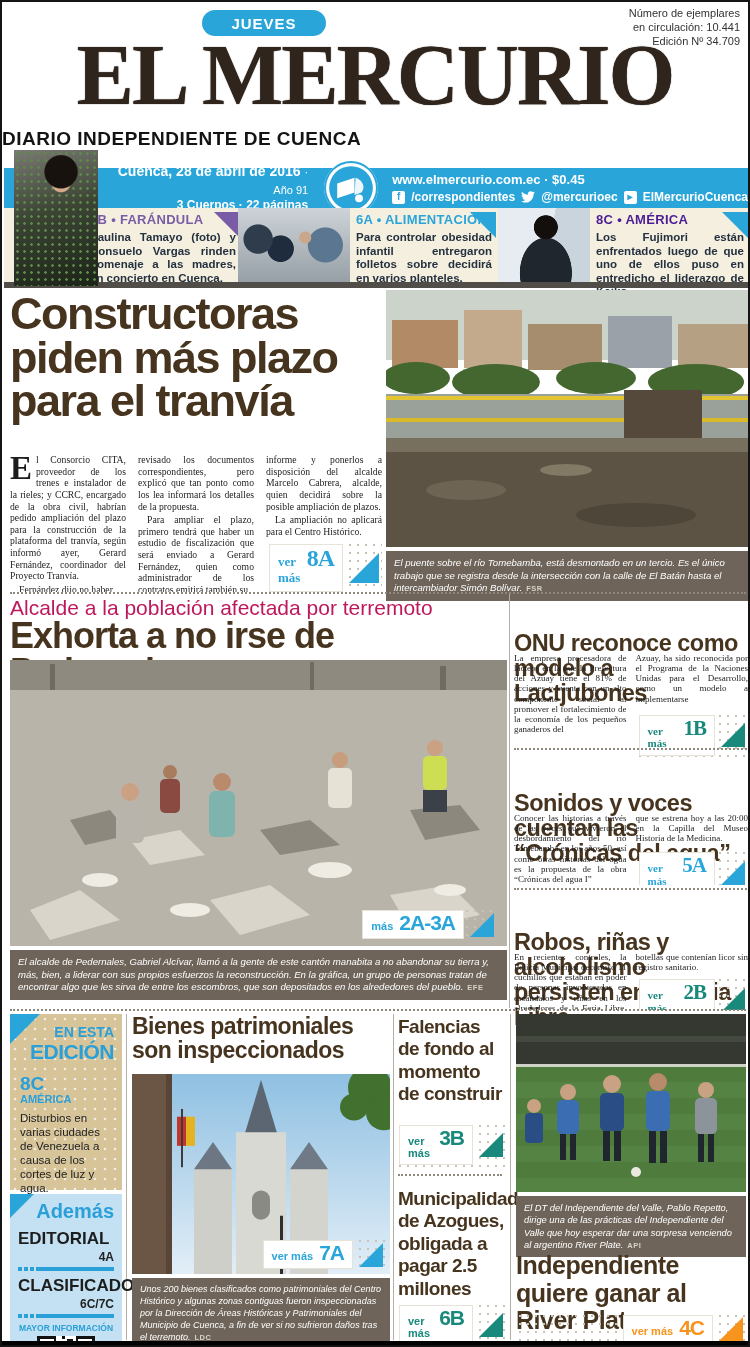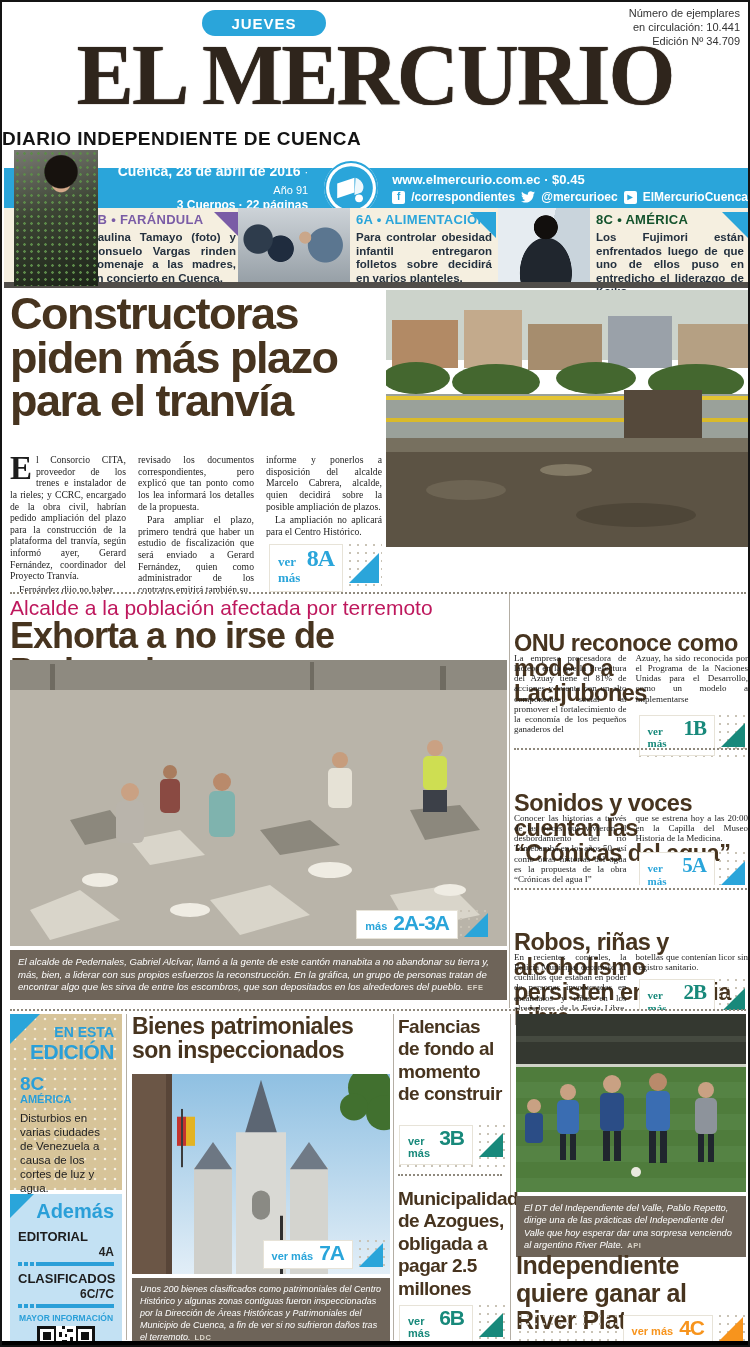--- a/index.html
+++ b/index.html
@@ -97,21 +97,21 @@
   .photocap { background:#6e6459; color:#fff; font-style:italic;
     font-size:9.6px; line-height:1.32; padding:6px 8px; }
   .credit { font-style:normal; font-size:7.5px; font-weight:bold; color:#d9d3c7; margin-left:4px; letter-spacing:.5px; }
 
   .dotsep { border-top:2px dotted #8f897d; height:0; }
   .vr { width:0; border-left:1px solid #b4aea4; }
 
   
   .kicker { left:8px; top:594px; font-size:21px; color:#be185d; }
   .ped-hl { left:8px; top:616px; width:500px; font-size:36px; letter-spacing:-1px; line-height:1; }
-  .chip-mas { position:absolute; right:16px; bottom:8px; }
+  .chip-mas { position:absolute; right:10px; bottom:8px; }
   .rcol-hl { width:234px; font-size:23.5px; line-height:1.06; letter-spacing:-.5px;margin-top:36px; }
   .rbody { width:234px; display:flex; gap:9px; overflow:hidden; }
   .rbody .col { flex:1; font-family:"Liberation Serif", serif; font-size:9px; line-height:1.13;
     text-align:justify; color:#1d1d1d; }
   .rbody p { margin-bottom:2px; text-indent:8px; }
   .rbody p.first { text-indent:0; }
 
   
   .tanbox { left:8px; top:1012px; width:112px; height:176px; background:#d7c499; padding:8px 8px 0 10px;
     background-image:radial-gradient(rgba(255,255,255,.75) 1.4px, transparent 1.6px);
@@ -120,21 +120,21 @@
     border-top:30px solid #2aa5da; border-right:30px solid transparent; }
   .tan-t1 { text-align:right; font-weight:bold; font-size:14px; color:#2a9fd8; margin-top:2px; }
   .tan-t2 { text-align:right; font-weight:bold; font-size:21px; color:#2a9fd8; letter-spacing:-.5px; }
   .tan-page { font-weight:bold; font-size:19px; color:#2a9fd8; margin-top:10px; line-height:1; }
   .tan-sec { font-weight:bold; font-size:11px; color:#2a9fd8; margin-bottom:6px; }
   .tan-txt { font-size:11.5px; line-height:1.22; color:#222; }
 
   .bluebox { left:8px; top:1192px; width:112px; height:148px; background:#c3e1f3; padding:6px 8px 0; }
   .bluebox .corner-tl { border-top-width:24px; border-right-width:24px; }
   .adm-title { text-align:right; font-weight:bold; font-size:20px; color:#2a9fd8; margin-bottom:6px; }
-  .adm-row { font-weight:bold; font-size:13px; color:#1d1d1d; }
+  .adm-row { font-weight:bold; font-size:17px; color:#1d1d1d; }
   .adm-page { text-align:right; font-size:12px; font-weight:bold; margin-top:1px; }
   .bluesep { display:flex; align-items:center; gap:2px; margin:3px 0 5px; }
   .bluesep i { width:4px; height:4px; background:#2a9fd8; }
   .bluesep b { flex:1; height:4px; background:#2a9fd8; }
   .qr-label { text-align:center; font-weight:bold; font-size:8.5px; color:#2a9fd8; margin:2px 0 3px; }
   .qr-wrap { display:flex; justify-content:center; }
 
   .pat-hl { left:130px; top:1012px; width:258px; font-size:23px; line-height:1.05; letter-spacing:-.5px; }
   .pat-fig { left:130px; top:1072px; width:258px; }
   .chip-7a { position:absolute; right:4px; bottom:6px; }
@@ -206,21 +206,21 @@
     </div>
     <div class="abs photo-kids"></div>
     <div class="teaser" style="left:352px;width:136px">
       <span class="tri-tr" style="border-top-color:#2aa5da"></span>
       <div class="sec" style="color:#2aa5da">6A • ALIMENTACIÓN</div>
       <div class="txt">Para controlar obesidad infantil entregaron folletos sobre decidirá en varios planteles.</div>
     </div>
     <div class="abs photo-keiko"></div>
     <div class="teaser" style="left:592px;width:148px">
       <span class="tri-tr" style="border-top-color:#2aa5da"></span>
-      <div class="sec" style="color:#14532d">8C • AMÉRICA</div>
+      <div class="sec" style="color:#4c1d95">8C • AMÉRICA</div>
       <div class="txt">Los Fujimori están enfrentados luego de que uno de ellos puso en entredicho el liderazgo de Keiko.</div>
     </div>
   </div>
   <div class="abs graybar"></div>
 
   <h2 class="abs hl lead-hl">Constructoras piden más plazo para el tranvía</h2>
   <div class="abs lead-cols bodytext">
     <div class="col">
       <p class="first"><span class="dropcap">E</span><span>l Consorcio CITA, proveedor de los trenes e instalador de la rieles; y CCRC, encargado de la obra civil, habrían pedido ampliación del plazo para la construcción de la plataforma del tranvía, según informó ayer, Gerard Fernández, coordinador del Proyecto Tranvía.</span></p>
       <p>Fernández dijo no haber</p>
@@ -259,20 +259,21 @@
       <rect y="104" width="362" height="44" fill="#9aa19a"></rect>
       <rect y="106" width="362" height="4" fill="#e3c433"></rect>
       <rect y="128" width="362" height="4" fill="#d9ba2a"></rect>
       <rect x="238" y="100" width="78" height="52" fill="#55493b"></rect>
       <rect y="148" width="362" height="14" fill="#77705f"></rect>
       <rect y="162" width="362" height="95" fill="#5c5344"></rect>
       <ellipse cx="80" cy="200" rx="40" ry="10" fill="#6d6453"></ellipse>
       <ellipse cx="250" cy="225" rx="60" ry="12" fill="#4e4638"></ellipse>
       <ellipse cx="180" cy="180" rx="26" ry="6" fill="#837a66"></ellipse>
     </svg>
+    <figcaption class="photocap"><span>El puente sobre el río Tomebamba, está desmontado en un tercio. Es el único trabajo que se registra desde la intersección con la calle de El Batán hasta el intercambiador Simón Bolívar.</span><span class="credit">FSR</span></figcaption>
   </figure>
 
   <div class="abs dotsep" style="left:8px;top:590px;width:736px"></div>
 
   <div class="abs kicker">Alcalde a la población afectada por terremoto</div>
   <h2 class="abs hl ped-hl">Exhorta a no irse de Pedernales</h2>
   <figure class="abs fig" style="left:8px;top:658px;width:497px;position:absolute">
     <div style="position:relative">
       <svg width="497" height="286" viewBox="0 0 497 286" preserveAspectRatio="none">
         <rect width="497" height="286" fill="#b9b4a9"></rect>

